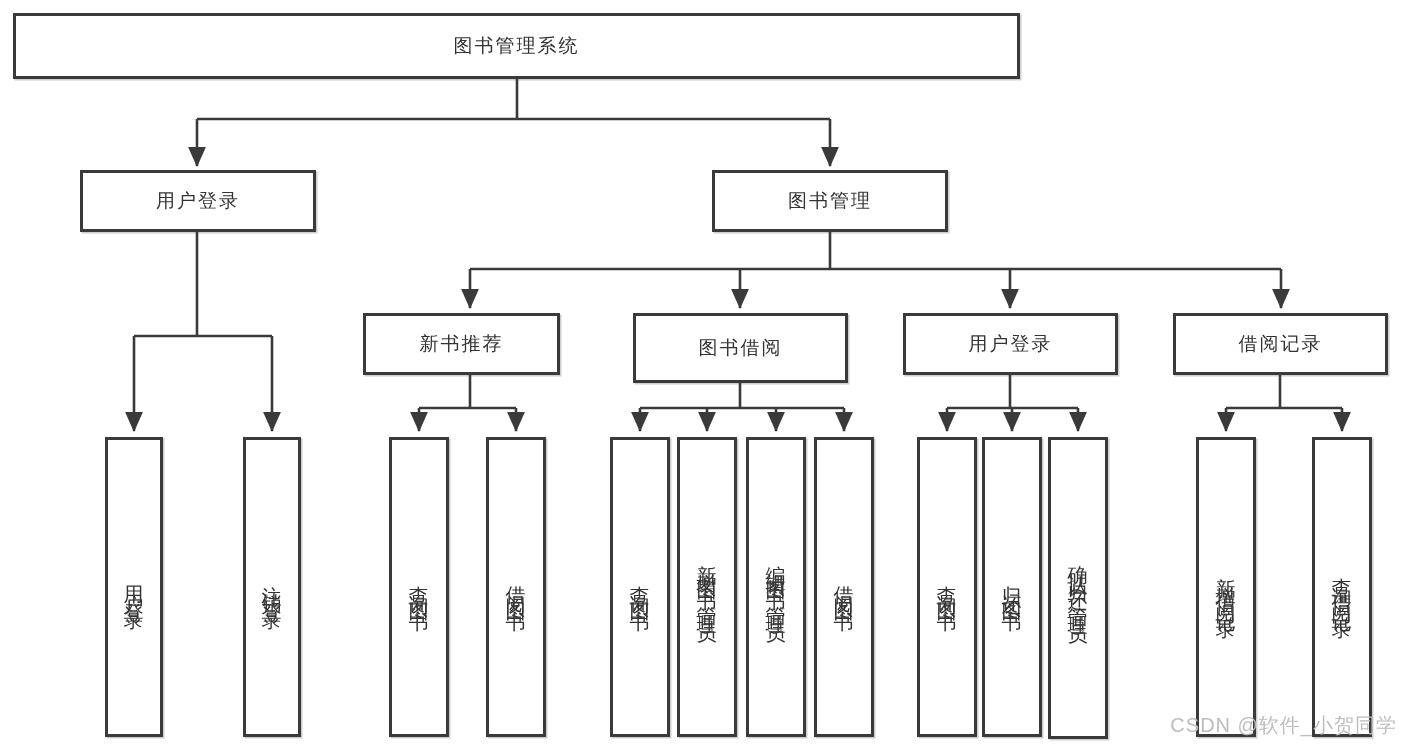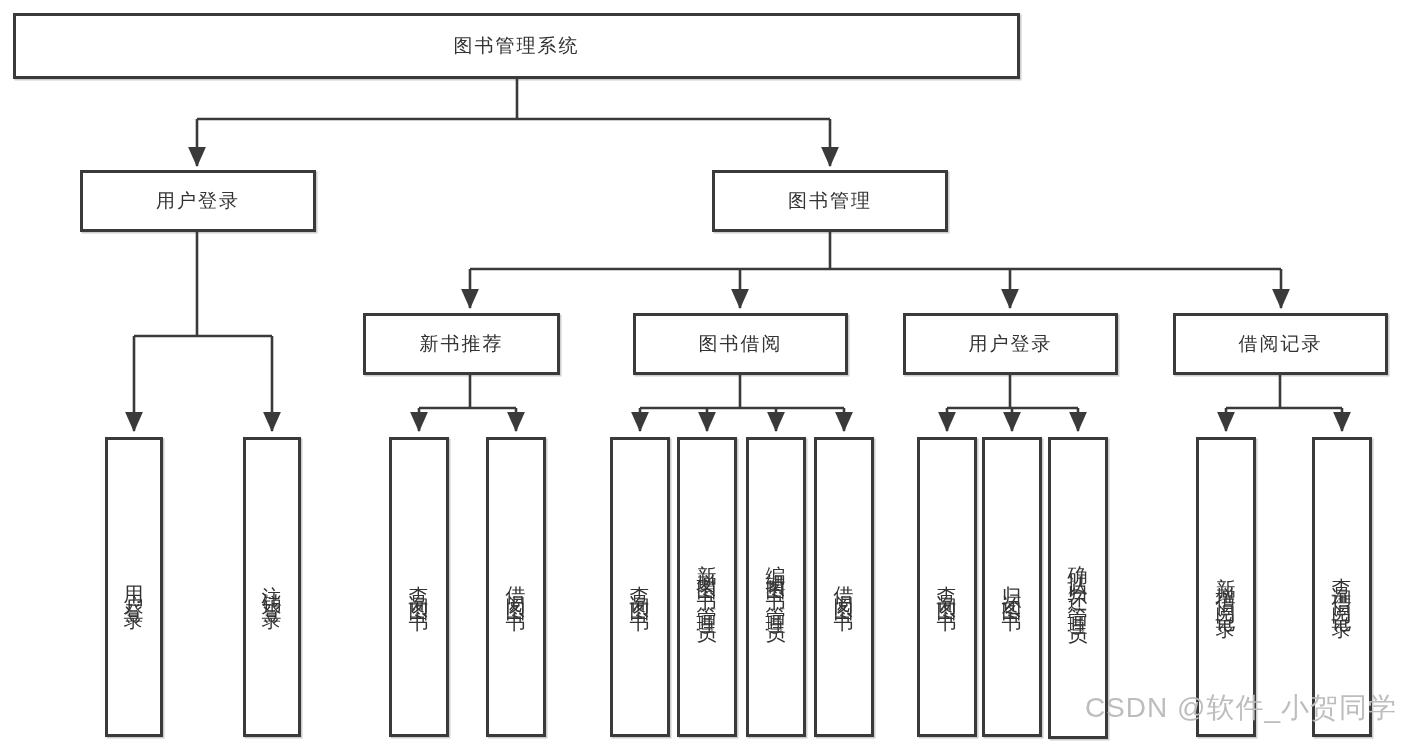--- a/index.html
+++ b/index.html
@@ -43,22 +43,22 @@
     writing-mode: vertical-rl;
     text-orientation: mixed;
     font-size: 20px;
     letter-spacing: 0.42em;
     line-height: 1;
     white-space: nowrap;
   }
   .watermark {
     position: absolute;
     right: 8px;
-    bottom: 20px;
-    font-size: 28px;
+    bottom: 8px;
+    font-size: 20px;
     letter-spacing: 1px;
     color: var(--watermark, #bdbdbd);
     z-index: 5;
     pointer-events: none;
   }
 </style>
 </head>
 <body>
 
 <div class="stage" style="--background: #ffffff; --line: #3a3a3a; --box_border: #3a3a3a; --text: #333333; --watermark: #bdbdbd;">
@@ -118,21 +118,21 @@
   <div class="box hbox" style="left:80px; top:170px; width:236px; height:62px;">
     <span>用户登录</span>
   </div>
   <div class="box hbox" style="left:712px; top:170px; width:236px; height:62px;">
     <span>图书管理</span>
   </div>
 
   <div class="box hbox" style="left:363px; top:313px; width:197px; height:62px;">
     <span>新书推荐</span>
   </div>
-  <div class="box hbox" style="left:633px; top:313px; width:215px; height:62px;">
+  <div class="box hbox" style="left:633px; top:313px; width:215px; height:70px;">
     <span>图书借阅</span>
   </div>
   <div class="box hbox" style="left:903px; top:313px; width:215px; height:62px;">
     <span>用户登录</span>
   </div>
   <div class="box hbox" style="left:1173px; top:313px; width:215px; height:62px;">
     <span>借阅记录</span>
   </div>
 
   <div class="box vbox" style="left:105px; top:437px; width:58px; height:300px;">

